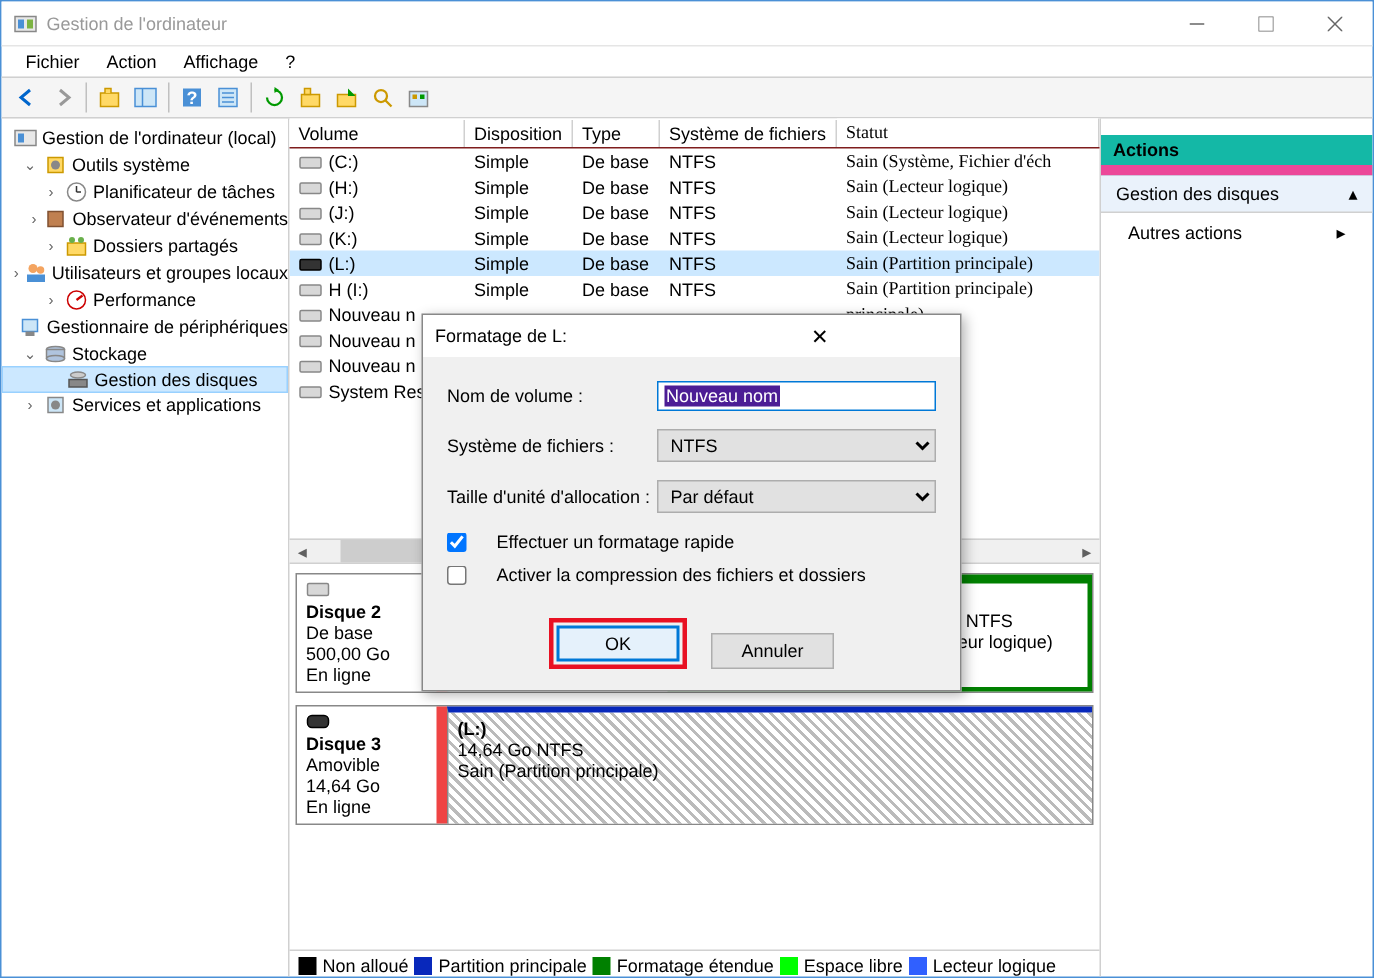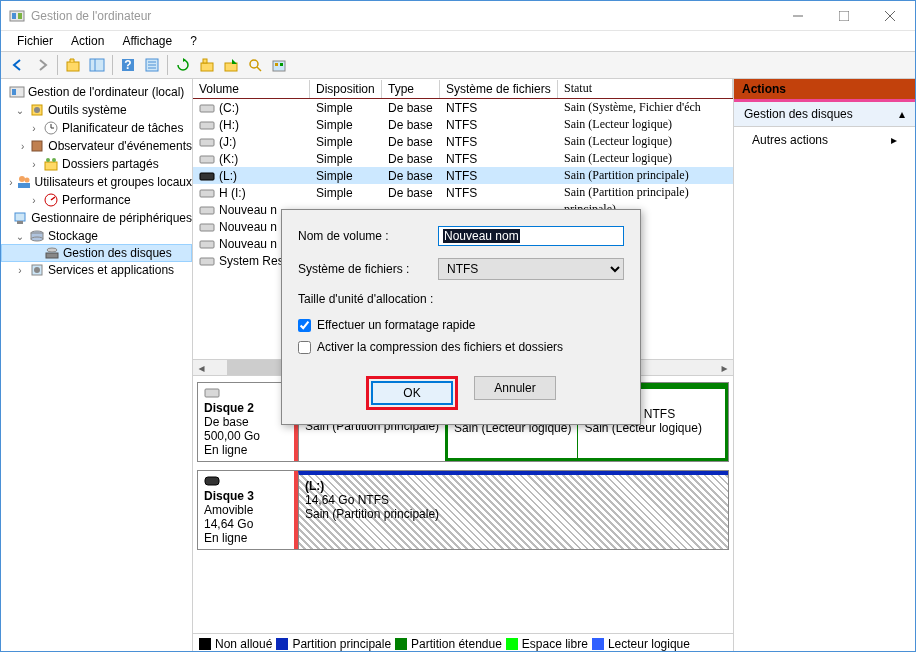--- a/index.html
+++ b/index.html
@@ -39,45 +39,45 @@
 .c-type { width: 58px; }
 .c-fs { width: 118px; }
 .c-stat { flex: 1; font-family: Liberation Serif, serif; }
 
 .hscroll { height: 17px; background: #f0f0f0; border-top: 1px solid #d0d0d0; border-bottom: 1px solid #d0d0d0; display: flex; }
 .hscroll .thumb { width: 80px; background: #cdcdcd; margin-left: 17px; }
 .hscroll .arr { width: 17px; display: flex; align-items: center; justify-content: center; color: #606060; }
 
 .disk-area { flex: 1; overflow: hidden; padding: 6px 4px; }
 .disk-block { display: flex; border: 1px solid #888; margin-bottom: 8px; }
-.disk-info { width: 100px; padding: 4px 6px; border-right: 4px solid #ef4444; }
+.disk-info { width: 100px; padding: 4px 6px; border-right: 7px solid #ef4444; }
 .disk-info b { font-weight: bold; }
 .disk-parts { flex: 1; display: flex; }
 .part { border-left: 1px solid #888; padding: 4px 6px; position: relative; border-top: 4px solid #0828bb; }
 .part.ext { border: 3px solid #008000; border-top: 6px solid #008000; }
 .part.hatch { background: repeating-linear-gradient(45deg, #fff, #fff 3px, #bbb 3px, #bbb 5px); }
 
 .legend { height: 20px; border-top: 1px solid #d0d0d0; display: flex; align-items: center; padding: 0 6px; gap: 4px; }
 .legend .sw { width: 12px; height: 12px; display: inline-block; }
 
 .actions { width: 181px; }
-.actions-hdr { background: #c2410c; border-bottom: 3px solid #ec4899; padding: 3px 8px; font-weight: bold; }
+.actions-hdr { background: #14b8a6; border-bottom: 7px solid #ec4899; padding: 3px 8px; font-weight: bold; margin-top: 11px; }
 .actions-sub { background: #eaf2fb; padding: 5px 10px; display: flex; justify-content: space-between; border-bottom: 1px solid #d0d0d0; }
 .actions-item { padding: 6px 18px; display: flex; justify-content: space-between; }
 
 .dialog { position: absolute; left: 280px; top: 208px; width: 360px; background: #f0f0f0; border: 1px solid #888; box-shadow: 2px 2px 8px rgba(0,0,0,0.3); }
 .dlg-title { height: 28px; display: flex; align-items: center; padding: 0 8px; background: #fff; }
 .dlg-title span { flex: 1; }
 .dlg-close { width: 30px; text-align: center; font-size: 14px; }
 .dlg-body { padding: 16px 16px 4px; }
 .dlg-row { display: flex; align-items: center; margin-bottom: 12px; }
 .dlg-row label { width: 140px; }
 .dlg-row select { flex: 1; border: 1px solid #adadad; padding: 2px 4px; background: #e1e1e1; }
-.dlg-check { display: flex; align-items: center; gap: 6px; margin-bottom: 8px; }
-.dlg-btns { display: flex; justify-content: center; gap: 16px; padding: 10px 0 14px; }
+.dlg-check { display: flex; align-items: center; gap: 20px; margin-bottom: 8px; }
+.dlg-btns { display: flex; justify-content: center; gap: 16px; padding: 10px 0 14px; align-items: flex-end; }
 .dlg-btn { width: 82px; height: 24px; border: 1px solid #adadad; background: #e1e1e1; }
 .dlg-btn.primary { border: 2px solid #0078d7; background: #e5f1fb; }
 .highlight { border: 3px solid #e81123; padding: 2px; display: inline-block; }
 
 svg { display: block; }
 </style>
 </head>
 <body>
 
 <div class="titlebar">
@@ -517,21 +517,21 @@
         </div>
       </div>
     </div>
 
     <div class="legend">
       <span class="sw" style="background:#000"></span>
         <span>Non alloué</span>
       <span class="sw" style="background:#0828bb"></span>
         <span>Partition principale</span>
       <span class="sw" style="background:#008000"></span>
-        <span>Partition étendue</span>
+        <span>Formatage étendue</span>
       <span class="sw" style="background:#00ff00"></span>
         <span>Espace libre</span>
       <span class="sw" style="background:#3060ff"></span>
         <span>Lecteur logique</span>
     </div>
   </div>
 
   <div class="actions">
     <div class="actions-hdr">Actions</div>
     <div class="actions-sub">
@@ -539,31 +539,36 @@
         <span>▴</span>
       </div>
     <div class="actions-item">
         <span>Autres actions</span>
         <span>▸</span>
       </div>
   </div>
 </div>
 
 <div class="dialog">
+  <div class="dlg-title">
+    <span>Formatage de L:</span>
+    <span class="dlg-close">✕</span>
+  </div>
   <div class="dlg-body">
     <div class="dlg-row">
       <label>Nom de volume :</label>
-      <div style="flex:1;border:1px solid #0078d7;padding:2px 4px;background:#fff"><span style="background:#0f172a;color:#fff;padding:0 1px">Nouveau nom</span></div>
+      <div style="flex:1;border:1px solid #0078d7;padding:2px 4px;background:#fff"><span style="background:#4c1d95;color:#fff;padding:0 1px">Nouveau nom</span></div>
     </div>
     <div class="dlg-row">
       <label>Système de fichiers :</label>
       <select><option>NTFS</option></select>
     </div>
     <div class="dlg-row">
       <label>Taille d'unité d'allocation :</label>
+      <select><option>Par défaut</option></select>
     </div>
     <div class="dlg-check">
       <input type="checkbox" checked="" style="">
       <span>Effectuer un formatage rapide</span>
     </div>
     <div class="dlg-check">
       <input type="checkbox" style="">
       <span>Activer la compression des fichiers et dossiers</span>
     </div>
   </div>

